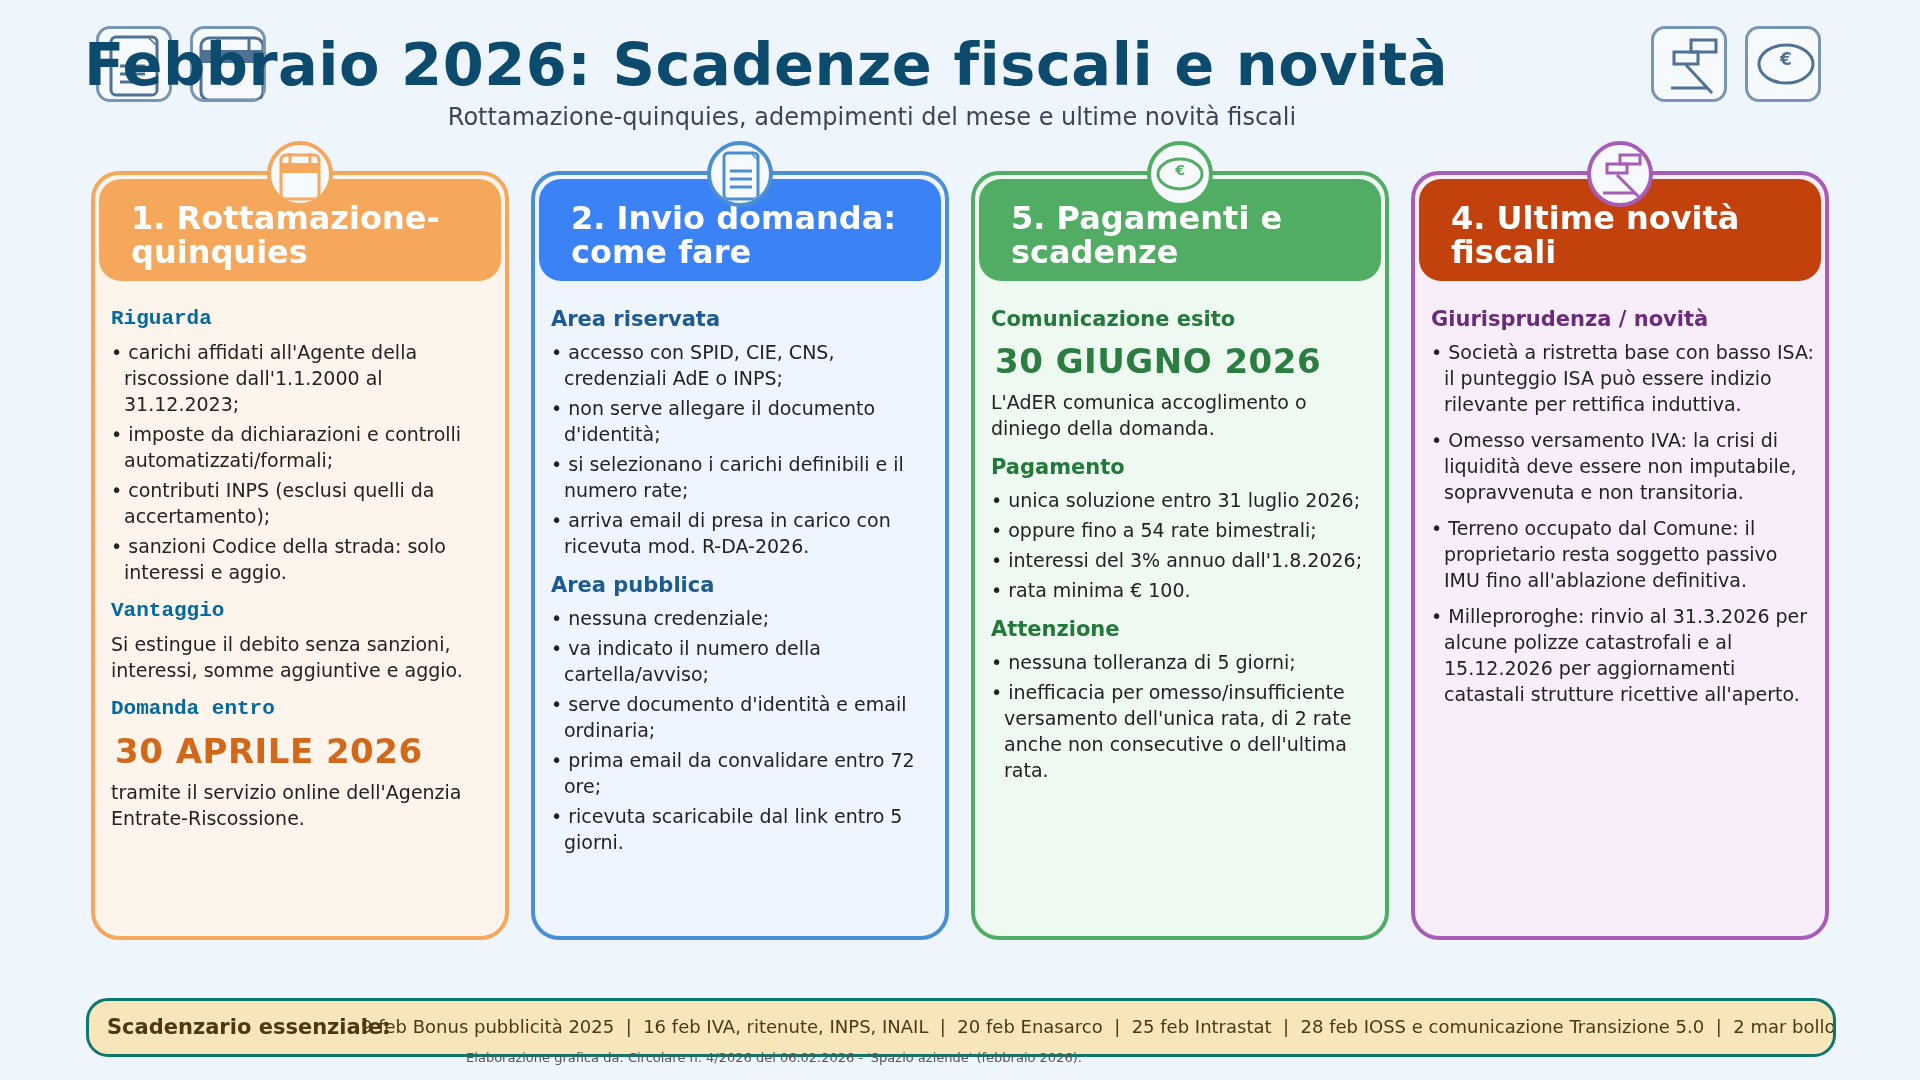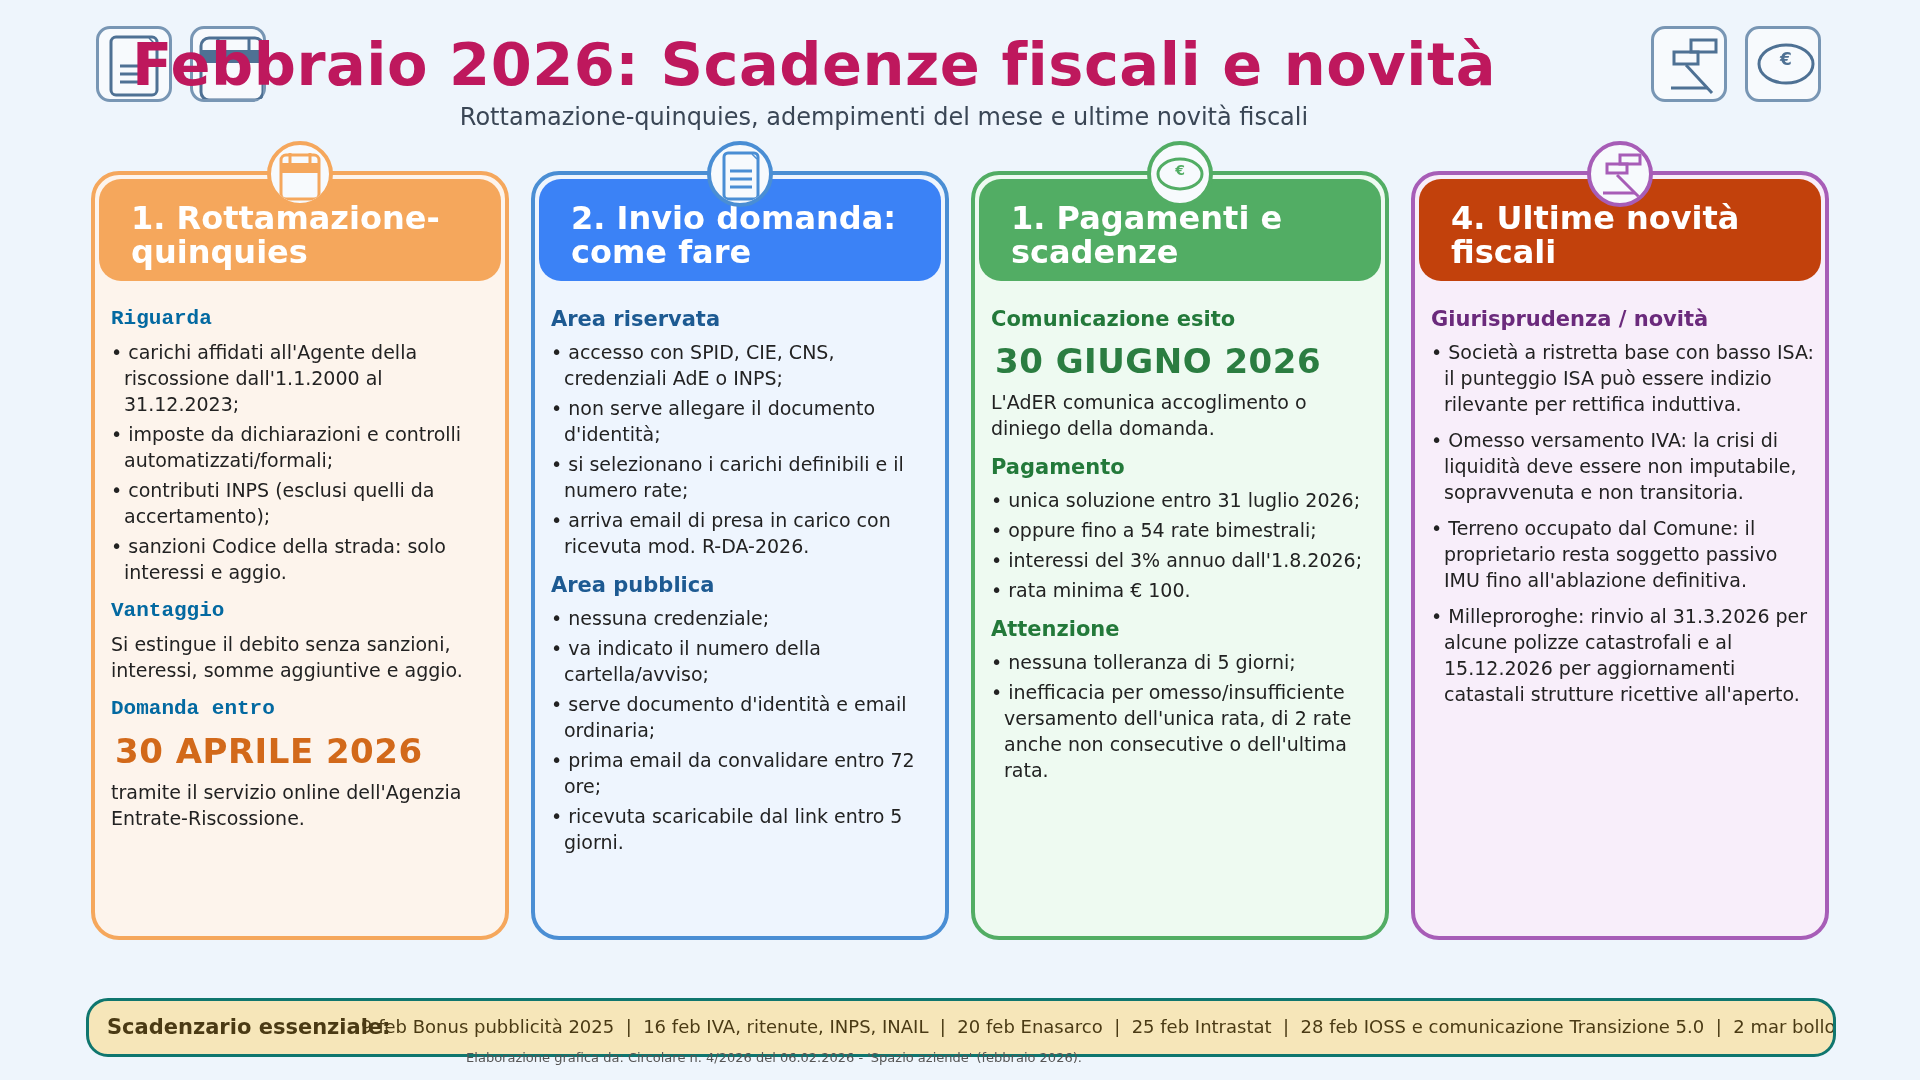--- a/index.html
+++ b/index.html
@@ -11,24 +11,24 @@
       color: #222;
     }
     .top-icon {
       position: absolute; top: 26px; width: 76px; height: 76px;
       border: 3px solid #7896b4; border-radius: 14px; background: #f7fafd;
       box-sizing: border-box;
     }
     .top-icon svg { position: absolute; left: 0; top: 0; }
     .title {
       position: absolute; top: 30px; left: 0; width: 1532px; text-align: center;
-      font-size: 59px; font-weight: bold; color: #be185d; letter-spacing: 0.5px; padding-left: 48px;
+      font-size: 59px; font-weight: bold; color: #0c4a6e; letter-spacing: 0.5px;
     }
     .subtitle {
-      position: absolute; top: 103px; left: 12px; width: 1744px; text-align: center;
+      position: absolute; top: 103px; left: 0; width: 1744px; text-align: center;
       font-size: 24px; color: #3a4655;
     }
     .card {
       position: absolute; top: 171px; width: 418px; height: 769px;
       border: 4px solid; border-radius: 28px; box-sizing: border-box;
     }
     .card-head {
       position: absolute; left: 4px; top: 4px; right: 4px; height: 102px;
       border-radius: 22px; box-sizing: border-box;
       padding: 22px 14px 0 32px;
@@ -185,21 +185,21 @@
       <li>va indicato il numero della cartella/avviso;</li>
       <li>serve documento d'identità e email ordinaria;</li>
       <li>prima email da convalidare entro 72 ore;</li>
       <li>ricevuta scaricabile dal link entro 5 giorni.</li>
     </ul>
   </div>
 </div>
 
 <div class="card c3">
   <div class="card-head">
-    <span>1. Pagamenti e scadenze</span>
+    <span>5. Pagamenti e scadenze</span>
   </div>
   <div class="card-badge">
     <svg width="58" height="58" viewBox="0 0 58 58">
       <ellipse cx="29" cy="29" rx="22" ry="15" fill="none" stroke="#52ad64" stroke-width="3"></ellipse>
       <text x="29" y="30" text-anchor="middle" font-family="DejaVu Sans, sans-serif" font-weight="bold" font-size="14" fill="#52ad64">€</text>
     </svg>
   </div>
   <div class="card-body">
     <div class="sec-h">Comunicazione esito</div>
     <div class="big-date">30 GIUGNO 2026</div>

